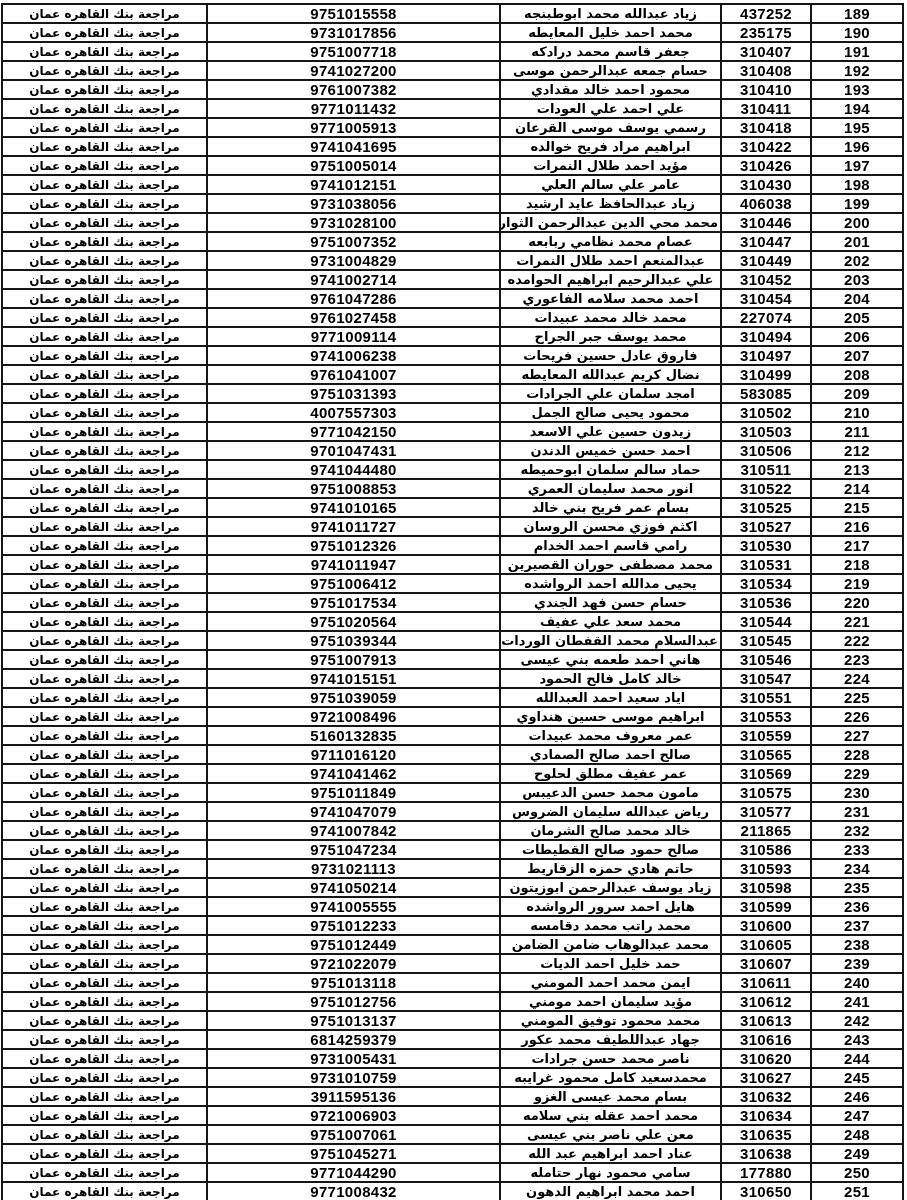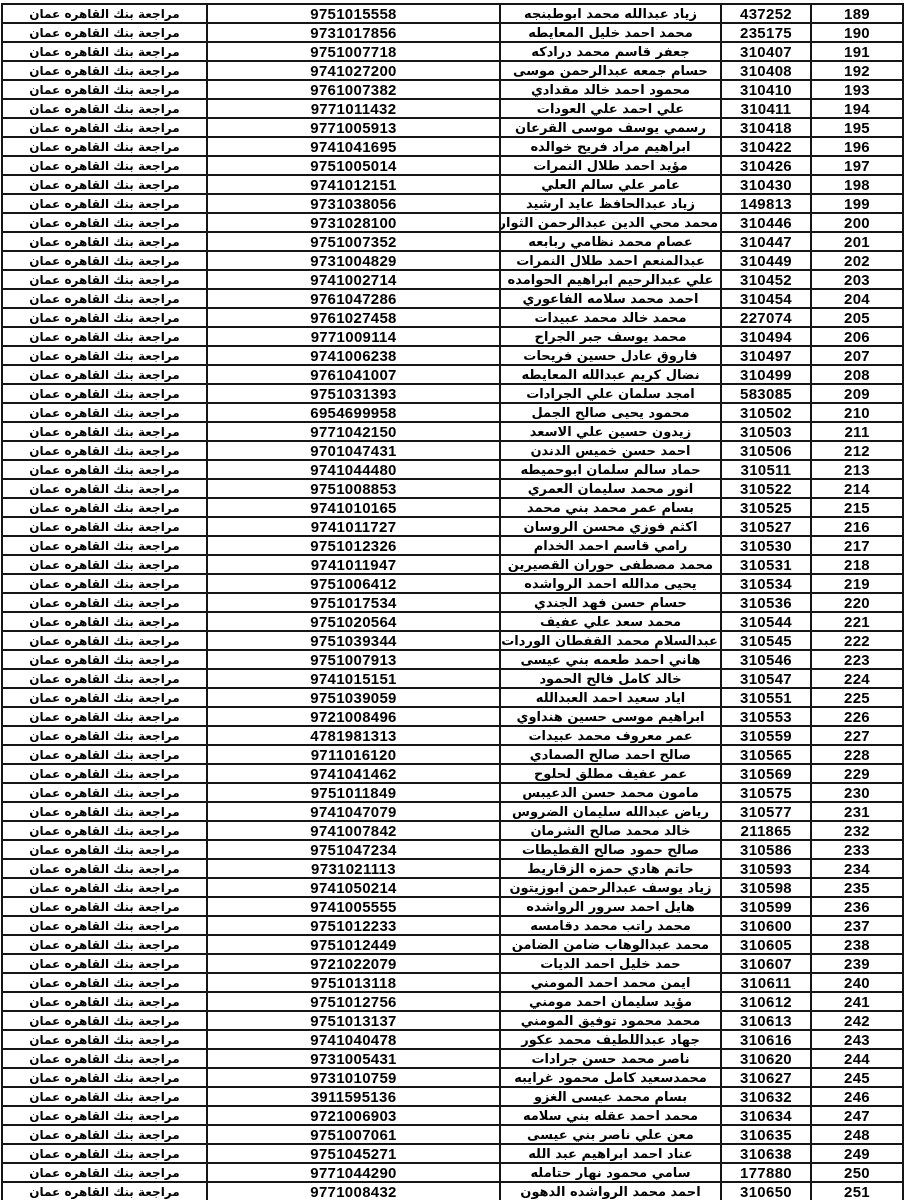--- a/index.html
+++ b/index.html
@@ -146,21 +146,21 @@
   <tr>
     <td class="cell-num">198</td>
     <td class="cell-id">310430</td>
     <td class="cell-name">عامر علي سالم العلي</td>
     <td class="cell-phone">9741012151</td>
     <td class="cell-note">مراجعة بنك القاهره عمان</td>
   </tr>
 
   <tr>
     <td class="cell-num">199</td>
-    <td class="cell-id">149813</td>
+    <td class="cell-id">406038</td>
     <td class="cell-name">زياد عبدالحافظ عايد ارشيد</td>
     <td class="cell-phone">9731038056</td>
     <td class="cell-note">مراجعة بنك القاهره عمان</td>
   </tr>
 
   <tr>
     <td class="cell-num">200</td>
     <td class="cell-id">310446</td>
     <td class="cell-name">محمد محي الدين عبدالرحمن الثوارنه</td>
     <td class="cell-phone">9731028100</td>
@@ -236,21 +236,21 @@
     <td class="cell-id">583085</td>
     <td class="cell-name">امجد سلمان علي الجرادات</td>
     <td class="cell-phone">9751031393</td>
     <td class="cell-note">مراجعة بنك القاهره عمان</td>
   </tr>
 
   <tr>
     <td class="cell-num">210</td>
     <td class="cell-id">310502</td>
     <td class="cell-name">محمود يحيى صالح الجمل</td>
-    <td class="cell-phone">6954699958</td>
+    <td class="cell-phone">4007557303</td>
     <td class="cell-note">مراجعة بنك القاهره عمان</td>
   </tr>
 
   <tr>
     <td class="cell-num">211</td>
     <td class="cell-id">310503</td>
     <td class="cell-name">زيدون حسين علي الاسعد</td>
     <td class="cell-phone">9771042150</td>
     <td class="cell-note">مراجعة بنك القاهره عمان</td>
   </tr>
@@ -275,21 +275,21 @@
     <td class="cell-num">214</td>
     <td class="cell-id">310522</td>
     <td class="cell-name">انور محمد سليمان العمري</td>
     <td class="cell-phone">9751008853</td>
     <td class="cell-note">مراجعة بنك القاهره عمان</td>
   </tr>
 
   <tr>
     <td class="cell-num">215</td>
     <td class="cell-id">310525</td>
-    <td class="cell-name">بسام عمر محمد بني محمد</td>
+    <td class="cell-name">بسام عمر فريح بني خالد</td>
     <td class="cell-phone">9741010165</td>
     <td class="cell-note">مراجعة بنك القاهره عمان</td>
   </tr>
 
   <tr>
     <td class="cell-num">216</td>
     <td class="cell-id">310527</td>
     <td class="cell-name">اكثم فوزي محسن الروسان</td>
     <td class="cell-phone">9741011727</td>
     <td class="cell-note">مراجعة بنك القاهره عمان</td>
@@ -372,21 +372,21 @@
     <td class="cell-id">310553</td>
     <td class="cell-name">ابراهيم موسى حسين هنداوي</td>
     <td class="cell-phone">9721008496</td>
     <td class="cell-note">مراجعة بنك القاهره عمان</td>
   </tr>
 
   <tr>
     <td class="cell-num">227</td>
     <td class="cell-id">310559</td>
     <td class="cell-name">عمر معروف محمد عبيدات</td>
-    <td class="cell-phone">4781981313</td>
+    <td class="cell-phone">5160132835</td>
     <td class="cell-note">مراجعة بنك القاهره عمان</td>
   </tr>
 
   <tr>
     <td class="cell-num">228</td>
     <td class="cell-id">310565</td>
     <td class="cell-name">صالح احمد صالح الصمادي</td>
     <td class="cell-phone">9711016120</td>
     <td class="cell-note">مراجعة بنك القاهره عمان</td>
   </tr>
@@ -500,21 +500,21 @@
     <td class="cell-id">310613</td>
     <td class="cell-name">محمد محمود توفيق المومني</td>
     <td class="cell-phone">9751013137</td>
     <td class="cell-note">مراجعة بنك القاهره عمان</td>
   </tr>
 
   <tr>
     <td class="cell-num">243</td>
     <td class="cell-id">310616</td>
     <td class="cell-name">جهاد عبداللطيف محمد عكور</td>
-    <td class="cell-phone">9741040478</td>
+    <td class="cell-phone">6814259379</td>
     <td class="cell-note">مراجعة بنك القاهره عمان</td>
   </tr>
 
   <tr>
     <td class="cell-num">244</td>
     <td class="cell-id">310620</td>
     <td class="cell-name">ناصر محمد حسن جرادات</td>
     <td class="cell-phone">9731005431</td>
     <td class="cell-note">مراجعة بنك القاهره عمان</td>
   </tr>
@@ -563,19 +563,19 @@
     <td class="cell-num">250</td>
     <td class="cell-id">177880</td>
     <td class="cell-name">سامي محمود نهار حتامله</td>
     <td class="cell-phone">9771044290</td>
     <td class="cell-note">مراجعة بنك القاهره عمان</td>
   </tr>
 
   <tr>
     <td class="cell-num">251</td>
     <td class="cell-id">310650</td>
-    <td class="cell-name">احمد محمد الرواشده الدهون</td>
+    <td class="cell-name">احمد محمد ابراهيم الدهون</td>
     <td class="cell-phone">9771008432</td>
     <td class="cell-note">مراجعة بنك القاهره عمان</td>
   </tr>
 </tbody>
   </table>
 </div>
 
 </body></html>

